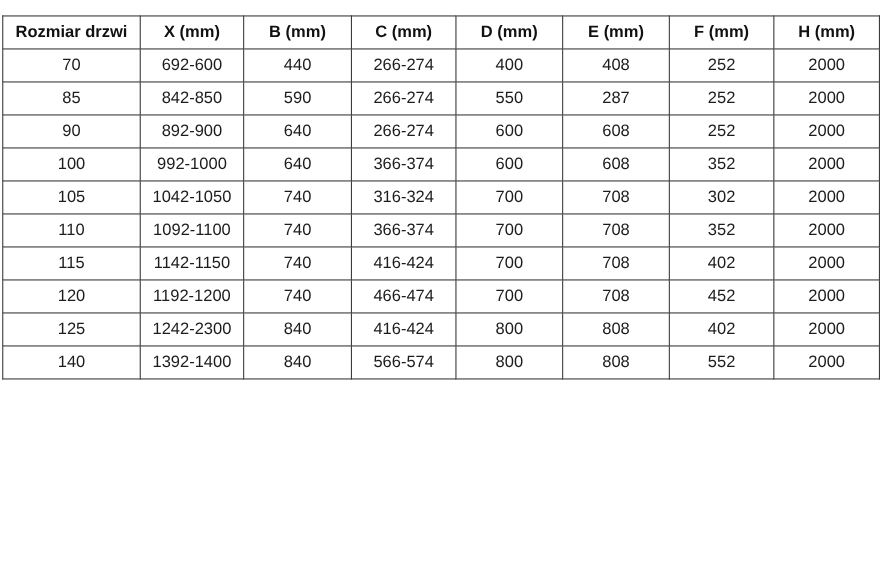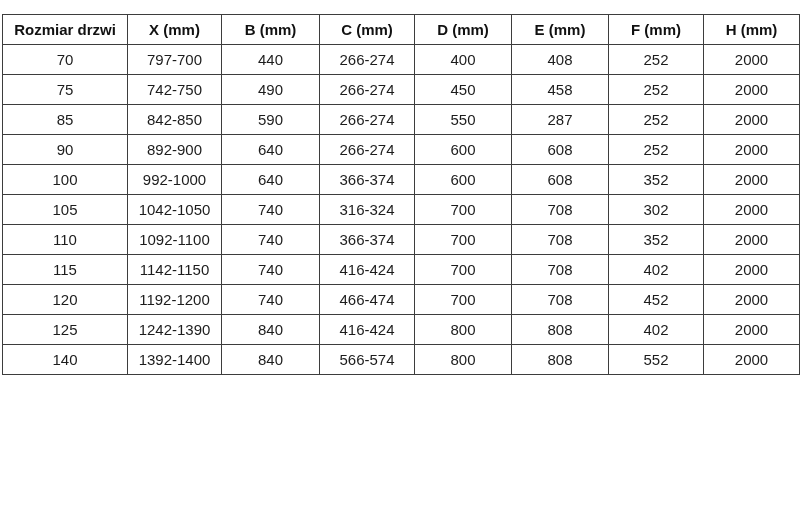--- a/index.html
+++ b/index.html
@@ -63,35 +63,25 @@
         <th>C (mm)</th>
         <th>D (mm)</th>
         <th>E (mm)</th>
         <th>F (mm)</th>
         <th>H (mm)</th>
       </tr>
     </thead>
     <tbody id="table-body">
         <tr>
           <td>70</td>
-          <td>797-700</td>
+          <td>692-600</td>
           <td>440</td>
           <td>266-274</td>
           <td>400</td>
           <td>408</td>
-          <td>252</td>
-          <td>2000</td>
-        </tr>
-        <tr>
-          <td>75</td>
-          <td>742-750</td>
-          <td>490</td>
-          <td>266-274</td>
-          <td>450</td>
-          <td>458</td>
           <td>252</td>
           <td>2000</td>
         </tr>
         <tr>
           <td>85</td>
           <td>842-850</td>
           <td>590</td>
           <td>266-274</td>
           <td>550</td>
           <td>287</td>
@@ -153,21 +143,21 @@
           <td>1192-1200</td>
           <td>740</td>
           <td>466-474</td>
           <td>700</td>
           <td>708</td>
           <td>452</td>
           <td>2000</td>
         </tr>
         <tr>
           <td>125</td>
-          <td>1242-1390</td>
+          <td>1242-2300</td>
           <td>840</td>
           <td>416-424</td>
           <td>800</td>
           <td>808</td>
           <td>402</td>
           <td>2000</td>
         </tr>
         <tr>
           <td>140</td>
           <td>1392-1400</td>

